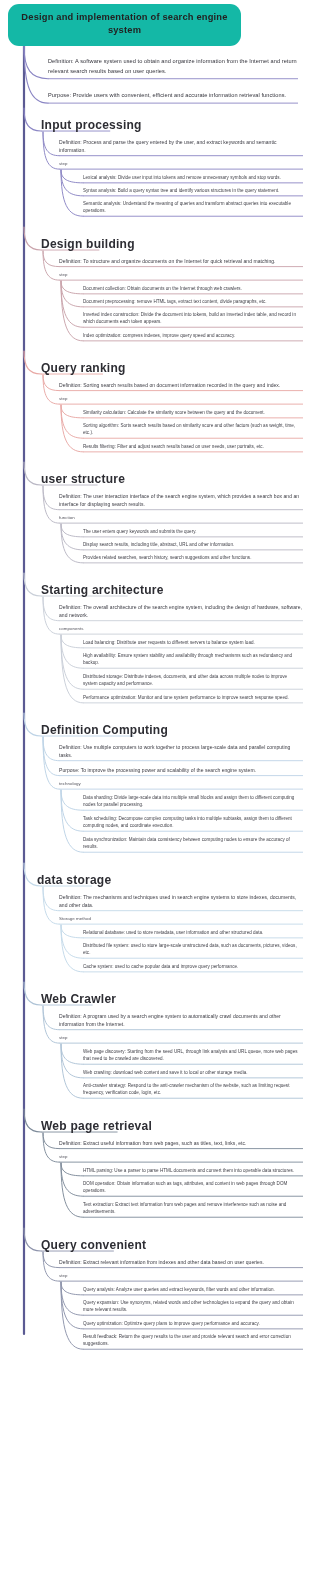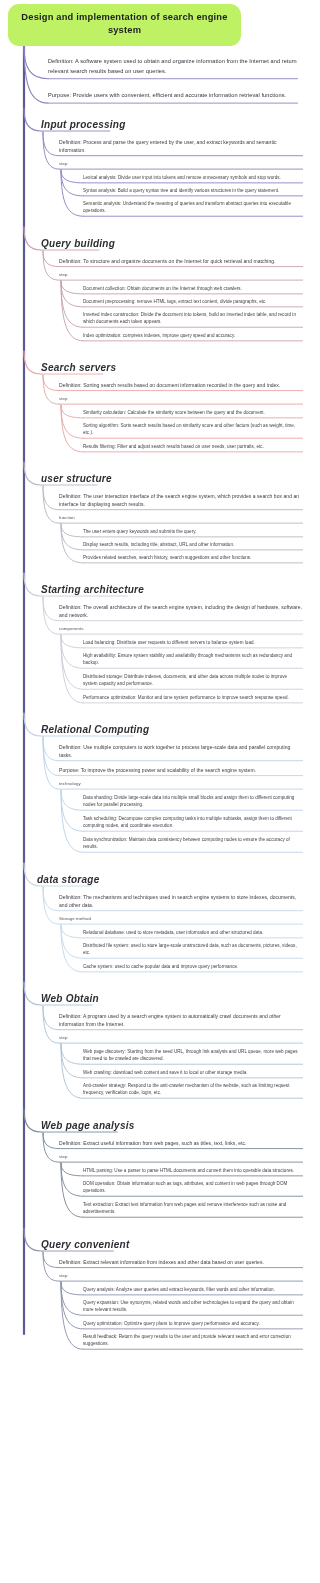--- a/index.html
+++ b/index.html
@@ -33,39 +33,38 @@
     top: 4px;
     width: 233px;
     box-sizing: border-box;
     padding: 7px 8px 8px 8px;
     text-align: center;
     font-size: 9.3px;
     font-weight: bold;
     line-height: 1.45;
     color: #222222;
     letter-spacing: 0.2px;
-    background: #bef264;
+    background: #14b8a6;
     border-radius: 11px;
   }
   .node {
     position: absolute;
     box-sizing: border-box;
   }
   .node .txt {
     display: block;
   }
   
   .lvl1 {
-    font-size: 10px;
+    font-size: 12px;
     font-weight: bold;
     color: #2d2d33;
     letter-spacing: 0.25px;
     padding-bottom: 9px;
     line-height: 1.3;
-    font-style: italic;
   }
   
   .lvl2 {
     font-size: 5.0px;
     color: #3a3a42;
     line-height: 1.62;
     padding-bottom: 2px;
     letter-spacing: 0.05px;
   }
   
@@ -254,42 +253,42 @@
       <div class="node lvl3" style="left: 83px; top: 174px; width: 220px;">
         <span class="txt">Lexical analysis: Divide user input into tokens and remove unnecessary symbols and stop words.</span>
       </div>
       <div class="node lvl3" style="left: 83px; top: 187px; width: 220px;">
         <span class="txt">Syntax analysis: Build a query syntax tree and identify various structures in the query statement.</span>
       </div>
       <div class="node lvl3" style="left: 83px; top: 200px; width: 220px;">
         <span class="txt">Semantic analysis: Understand the meaning of queries and transform abstract queries into executable operations.</span>
       </div>
       <div class="node lvl1" style="left: 41px; top: 237px; width: auto;">
-        <span class="txt">Query building</span>
+        <span class="txt">Design building</span>
       </div>
       <div class="node lvl2" style="left: 59px; top: 257px; width: 244px;">
         <span class="txt">Definition: To structure and organize documents on the Internet for quick retrieval and matching.</span>
       </div>
       <div class="node lvl2b" style="left: 59px; top: 272px; width: 244px;">
         <span class="txt">step</span>
       </div>
       <div class="node lvl3" style="left: 83px; top: 285px; width: 220px;">
         <span class="txt">Document collection: Obtain documents on the Internet through web crawlers.</span>
       </div>
       <div class="node lvl3" style="left: 83px; top: 298px; width: 220px;">
         <span class="txt">Document preprocessing: remove HTML tags, extract text content, divide paragraphs, etc.</span>
       </div>
       <div class="node lvl3" style="left: 83px; top: 311px; width: 220px;">
         <span class="txt">Inverted index construction: Divide the document into tokens, build an inverted index table, and record in which documents each token appears.</span>
       </div>
       <div class="node lvl3" style="left: 83px; top: 332px; width: 220px;">
         <span class="txt">Index optimization: compress indexes, improve query speed and accuracy.</span>
       </div>
       <div class="node lvl1" style="left: 41px; top: 361px; width: auto;">
-        <span class="txt">Search servers</span>
+        <span class="txt">Query ranking</span>
       </div>
       <div class="node lvl2" style="left: 59px; top: 381px; width: 244px;">
         <span class="txt">Definition: Sorting search results based on document information recorded in the query and index.</span>
       </div>
       <div class="node lvl2b" style="left: 59px; top: 396px; width: 244px;">
         <span class="txt">step</span>
       </div>
       <div class="node lvl3" style="left: 83px; top: 409px; width: 220px;">
         <span class="txt">Similarity calculation: Calculate the similarity score between the query and the document.</span>
       </div>
@@ -332,21 +331,21 @@
       <div class="node lvl3" style="left: 83px; top: 652px; width: 220px;">
         <span class="txt">High availability: Ensure system stability and availability through mechanisms such as redundancy and backup.</span>
       </div>
       <div class="node lvl3" style="left: 83px; top: 673px; width: 220px;">
         <span class="txt">Distributed storage: Distribute indexes, documents, and other data across multiple nodes to improve system capacity and performance.</span>
       </div>
       <div class="node lvl3" style="left: 83px; top: 694px; width: 220px;">
         <span class="txt">Performance optimization: Monitor and tune system performance to improve search response speed.</span>
       </div>
       <div class="node lvl1" style="left: 41px; top: 723px; width: auto;">
-        <span class="txt">Relational Computing</span>
+        <span class="txt">Definition Computing</span>
       </div>
       <div class="node lvl2" style="left: 59px; top: 743px; width: 244px;">
         <span class="txt">Definition: Use multiple computers to work together to process large-scale data and parallel computing tasks.</span>
       </div>
       <div class="node lvl2" style="left: 59px; top: 766px; width: 244px;">
         <span class="txt">Purpose: To improve the processing power and scalability of the search engine system.</span>
       </div>
       <div class="node lvl2b" style="left: 59px; top: 781px; width: 244px;">
         <span class="txt">technology</span>
       </div>
@@ -371,39 +370,39 @@
       <div class="node lvl3" style="left: 83px; top: 929px; width: 220px;">
         <span class="txt">Relational database: used to store metadata, user information and other structured data.</span>
       </div>
       <div class="node lvl3" style="left: 83px; top: 942px; width: 220px;">
         <span class="txt">Distributed file system: used to store large-scale unstructured data, such as documents, pictures, videos, etc.</span>
       </div>
       <div class="node lvl3" style="left: 83px; top: 963px; width: 220px;">
         <span class="txt">Cache system: used to cache popular data and improve query performance.</span>
       </div>
       <div class="node lvl1" style="left: 41px; top: 992px; width: auto;">
-        <span class="txt">Web Obtain</span>
+        <span class="txt">Web Crawler</span>
       </div>
       <div class="node lvl2" style="left: 59px; top: 1012px; width: 244px;">
         <span class="txt">Definition: A program used by a search engine system to automatically crawl documents and other information from the Internet.</span>
       </div>
       <div class="node lvl2b" style="left: 59px; top: 1035px; width: 244px;">
         <span class="txt">step</span>
       </div>
       <div class="node lvl3" style="left: 83px; top: 1048px; width: 220px;">
         <span class="txt">Web page discovery: Starting from the seed URL, through link analysis and URL queue, more web pages that need to be crawled are discovered.</span>
       </div>
       <div class="node lvl3" style="left: 83px; top: 1069px; width: 220px;">
         <span class="txt">Web crawling: download web content and save it to local or other storage media.</span>
       </div>
       <div class="node lvl3" style="left: 83px; top: 1082px; width: 220px;">
         <span class="txt">Anti-crawler strategy: Respond to the anti-crawler mechanism of the website, such as limiting request frequency, verification code, login, etc.</span>
       </div>
       <div class="node lvl1" style="left: 41px; top: 1119px; width: auto;">
-        <span class="txt">Web page analysis</span>
+        <span class="txt">Web page retrieval</span>
       </div>
       <div class="node lvl2" style="left: 59px; top: 1139px; width: 244px;">
         <span class="txt">Definition: Extract useful information from web pages, such as titles, text, links, etc.</span>
       </div>
       <div class="node lvl2b" style="left: 59px; top: 1154px; width: 244px;">
         <span class="txt">step</span>
       </div>
       <div class="node lvl3" style="left: 83px; top: 1167px; width: 220px;">
         <span class="txt">HTML parsing: Use a parser to parse HTML documents and convert them into operable data structures.</span>
       </div>

